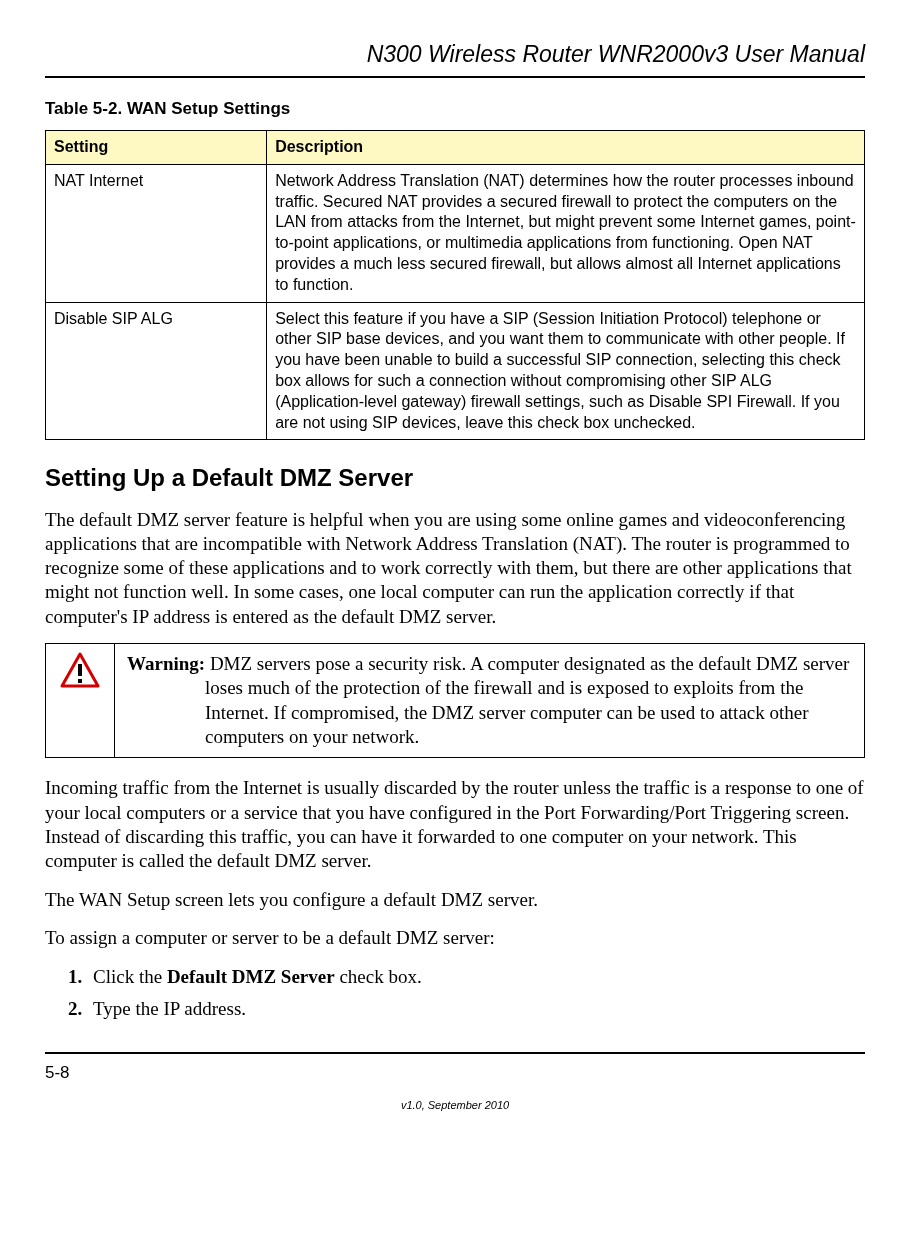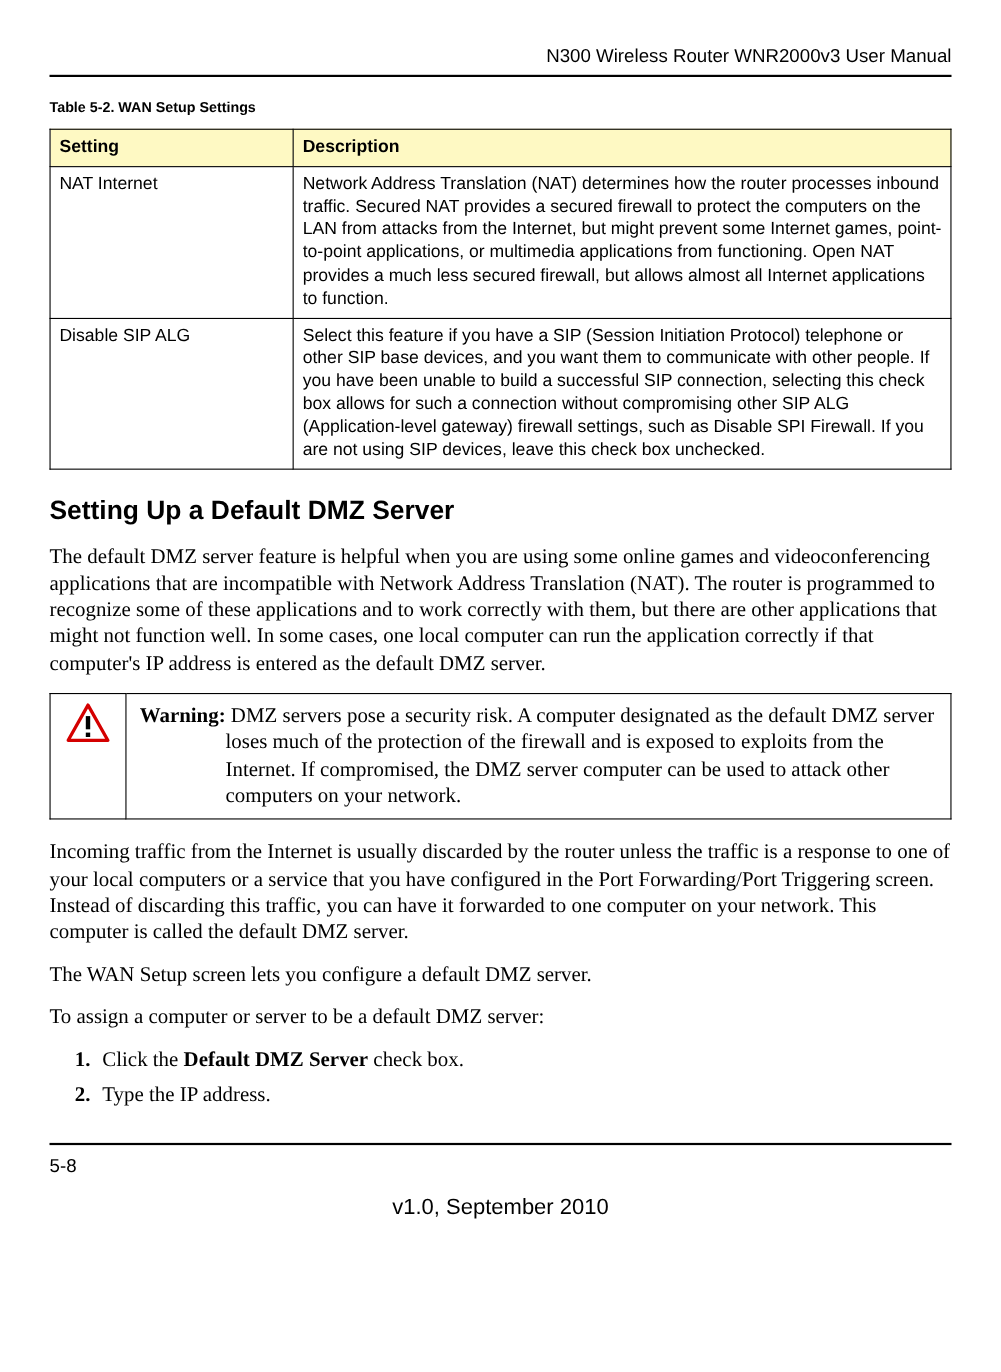--- a/index.html
+++ b/index.html
@@ -7,31 +7,32 @@
     padding: 40px 45px;
     font-family: Arial, Helvetica, sans-serif;
     font-size: 16px;
     line-height: 1.3;
     width: 910px;
     box-sizing: border-box;
     color: #000;
   }
   .header-right {
     text-align: right;
-    font-size: 17px;
+    font-style: italic;
+    font-size: 23px;
     margin-bottom: 6px;
   }
   .top-rule {
     border: none;
     border-top: 2px solid #000;
     margin: 0 0 20px 0;
   }
   .table-caption {
     font-weight: bold;
-    font-size: 13px;
+    font-size: 17px;
     margin-bottom: 10px;
   }
   table.wan {
     border-collapse: collapse;
     width: 100%;
     margin-bottom: 20px;
   }
   table.wan th, table.wan td {
     border: 1px solid #000;
     padding: 6px 8px;
@@ -92,21 +93,22 @@
     margin: 0 0 8px 0;
   }
   .footer-line {
     display: flex;
     justify-content: space-between;
     font-family: Arial, Helvetica, sans-serif;
     font-size: 17px;
   }
   .footer-version {
     text-align: center;
-    font-size: 20px;
+    font-style: italic;
+    font-size: 11px;
     margin-top: 14px;
   }
 </style>
 </head>
 <body>
 
 <div class="header-right">N300 Wireless Router WNR2000v3 User Manual</div>
 <hr class="top-rule">
 
 <div class="table-caption">Table 5-2.  WAN Setup Settings</div>

